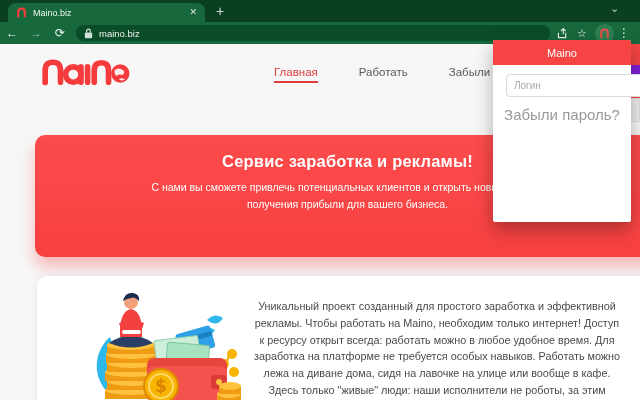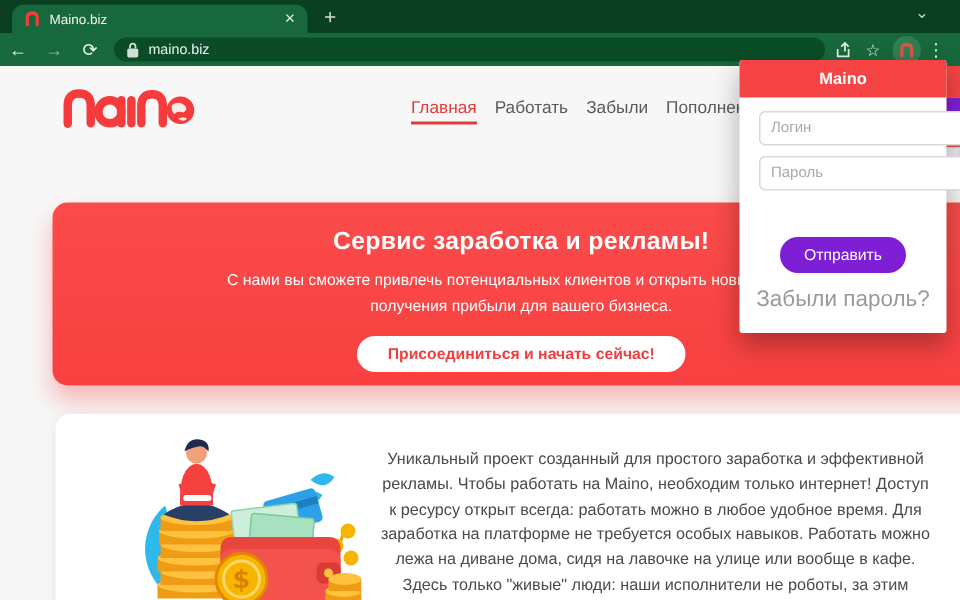--- a/index.html
+++ b/index.html
@@ -27,21 +27,21 @@
   .tb-ico { color:#e8f0ea; font-size:11px; width:18px; text-align:center; cursor:pointer; }
   .ext-circle { width:19px; height:19px; border-radius:50%; background:#2f7e52; display:flex;
                 align-items:center; justify-content:center; cursor:pointer; }
   .kebab { color:#e8f0ea; font-size:12px; width:8px; overflow:hidden; cursor:pointer; }
 
   
   .page { position:absolute; left:0; top:44px; width:640px; height:356px; background:#f7f7f7; overflow:hidden; }
 
   .site-header { position:absolute; left:0; top:0; width:640px; height:70px; }
   .logo { position:absolute; left:38px; top:12px; cursor:pointer; }
-  .main-nav { position:absolute; left:274px; top:22px; display:flex; gap:12px; }
+  .main-nav { position:absolute; left:274px; top:22px; display:flex; gap:41px; }
   .nav-link { font-size:11.5px; color:#5a5a5a; text-decoration:none; cursor:pointer; padding-bottom:3px; }
   .nav-link.active { color:#e03c3c; border-bottom:2px solid #e03c3c; }
 
   .hero { position:absolute; left:35px; top:91px; width:625px; height:122px; border-radius:10px;
           background:linear-gradient(180deg,#fb4b4b,#f84040); text-align:center; color:#fff;
           box-shadow:0 10px 16px rgba(248,64,64,.35); }
   .hero h1 { font-size:16.5px; font-weight:bold; margin-top:17px; letter-spacing:.2px; }
   .hero p { font-size:10.5px; line-height:1.65; max-width:432px; margin:8px auto 0; }
   .hero-cta { display:inline-block; margin-top:10px; background:#fff; color:#f23d3d; font-size:10.5px;
               font-weight:bold; border:none; border-radius:14px; padding:6px 20px; cursor:pointer; }
@@ -55,21 +55,21 @@
   
   .edge-frag { position:absolute; width:10px; }
   .frag-red-1   { left:630px; top:0px;  height:21px; background:#f64444; }
   .frag-purple  { left:630px; top:21px; height:22px; background:#7e1fd6; }
   .frag-red-2   { left:630px; top:43px; height:11px; background:#f64444; }
   .frag-gray    { left:630px; top:54px; height:24px; background:#ececec; border:1px solid #ddd; }
 
   
   .ext-popup { position:absolute; left:493px; top:40px; width:138px; height:182px; background:#fff;
                border-radius:2px; box-shadow:0 8px 18px rgba(0,0,0,.30); z-index:50; }
-  .ext-popup-header { height:25px; background:#f64444; color:#fff; font-size:11px; font-weight:bold;
+  .ext-popup-header { height:25px; background:#f64444; color:#fff; font-size:11px; font-weight:normal;
                       display:flex; align-items:center; justify-content:center; border-radius:2px 2px 0 0; }
   .popup-body { padding:9px 8px 0; }
   .input-row { display:flex; align-items:flex-start; gap:5px; margin-bottom:7px; }
   .input-row input { flex:1; height:23px; border:1px solid #d9d9d9; border-radius:4px; font-size:10px;
                      padding:0 7px; color:#333; outline:none; font-family:inherit; }
   .input-row input::placeholder { color:#a9a9a9; }
   .submit-btn { display:block; margin:31px auto 0; background:#7e1fd6; color:#fff; border:none;
                 border-radius:12px; font-size:10.5px; padding:6px 16px; cursor:pointer; font-family:inherit; }
   .forgot { margin-top:9px; text-align:center; font-size:15px; color:#9a9a9a; cursor:pointer; }
 </style>
@@ -142,21 +142,20 @@
   </div>
 
   <div class="edge-frag frag-red-1"></div>
   <div class="edge-frag frag-purple"></div>
   <div class="edge-frag frag-red-2"></div>
   <div class="edge-frag frag-gray"></div>
 
   <section class="hero">
     <h1>Сервис заработка и рекламы!</h1>
     <p>С нами вы сможете привлечь потенциальных клиентов и открыть новые каналы получения прибыли для вашего бизнеса.</p>
-    <button class="hero-cta">Присоединиться и начать сейчас!</button>
   </section>
 
   <section class="about-card">
     <svg class="about-illustration" width="152" height="118" viewBox="0 0 152 118">
 
       <path d="M18 102 C2 84 6 60 21 47 C28 66 29 87 18 102 Z" fill="#2fb9ea"></path>
       <path d="M31 104 C19 82 25 62 40 53 C43 72 40 91 31 104 Z" fill="#6fd2f4"></path>
       <path d="M118 30 Q126 22 134 28 Q128 38 118 30 Z" fill="#2fb9ea"></path>
       <path d="M110 42 Q118 34 126 40 Q120 50 110 42 Z" fill="#2fb9ea"></path>
       <path d="M129 100 L141 62" stroke="#f2a500" stroke-width="2" fill="none"></path>
@@ -221,23 +220,15 @@
 <div class="ext-popup">
   <div class="ext-popup-header">Maino</div>
   <div class="popup-body">
     <div class="input-row">
       <svg width="12" height="12" viewBox="0 0 16 16">
         <circle cx="8" cy="5" r="3.4" fill="#6b6b6b"></circle>
         <path d="M2 15 Q2 9.5 8 9.5 Q14 9.5 14 15 Z" fill="#6b6b6b"></path>
       </svg>
       <input type="text" placeholder="Логин" style="">
     </div>
-    <div class="input-row">
-      <svg width="13" height="13" viewBox="0 0 16 16">
-        <circle cx="5" cy="5" r="3.2" fill="none" stroke="#6b6b6b" stroke-width="1.8"></circle>
-        <path d="M7.5 7.5 L13 13 M11 11 L13 9 M9.5 9.5 L11.5 7.5" stroke="#6b6b6b" stroke-width="1.8" fill="none"></path>
-      </svg>
-      <input type="password" placeholder="Пароль" style="">
-    </div>
-    <button class="submit-btn">Отправить</button>
     <div class="forgot">Забыли пароль?</div>
   </div>
 </div>
 
 </body></html>

